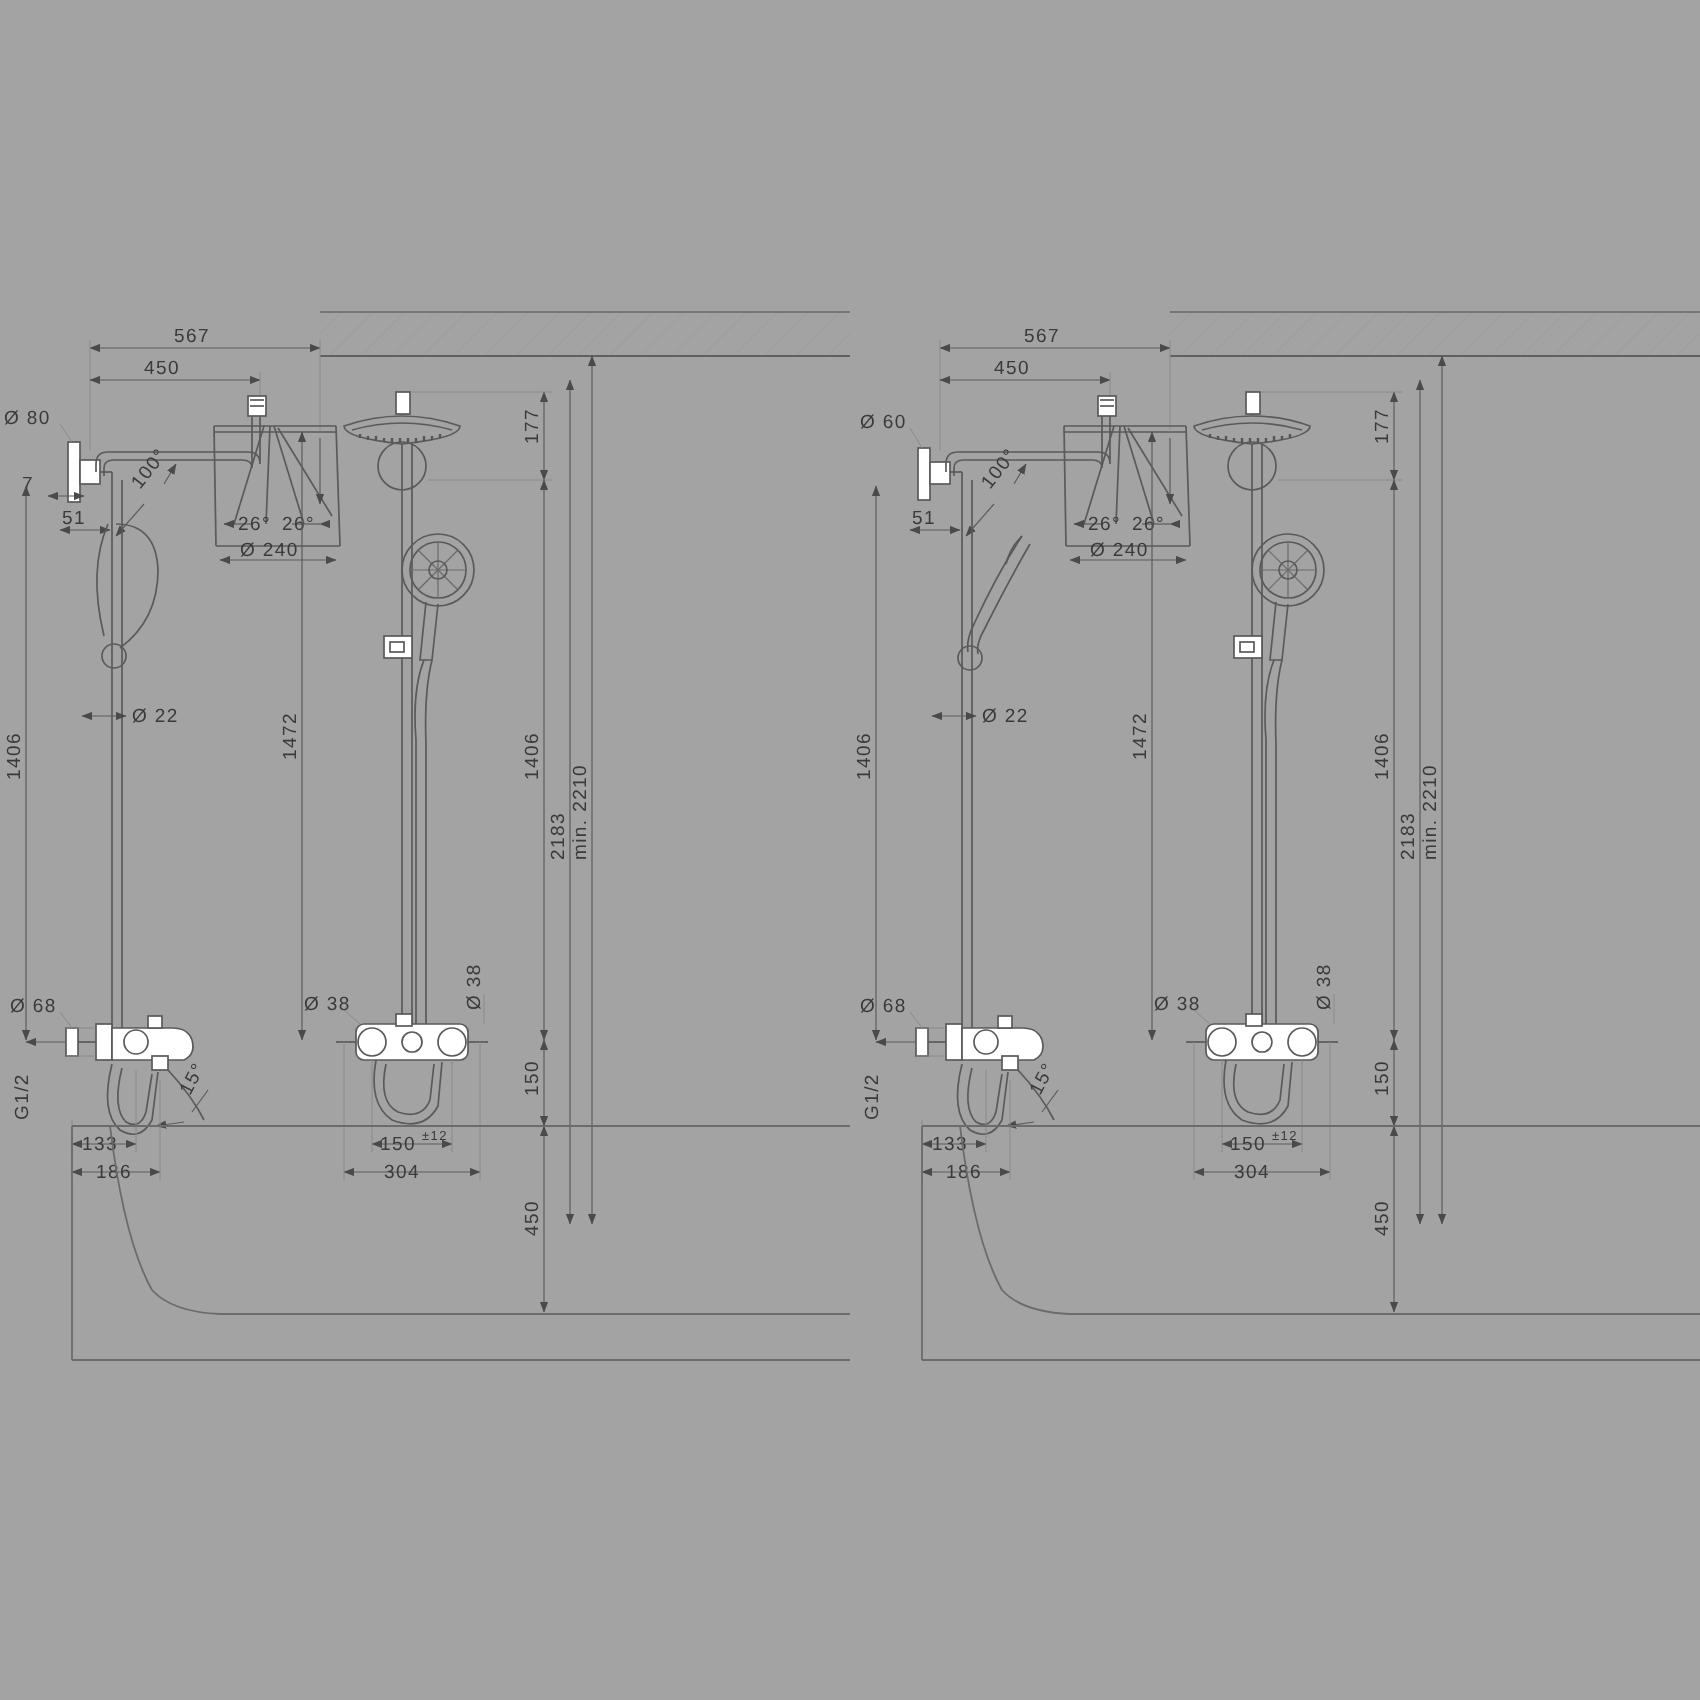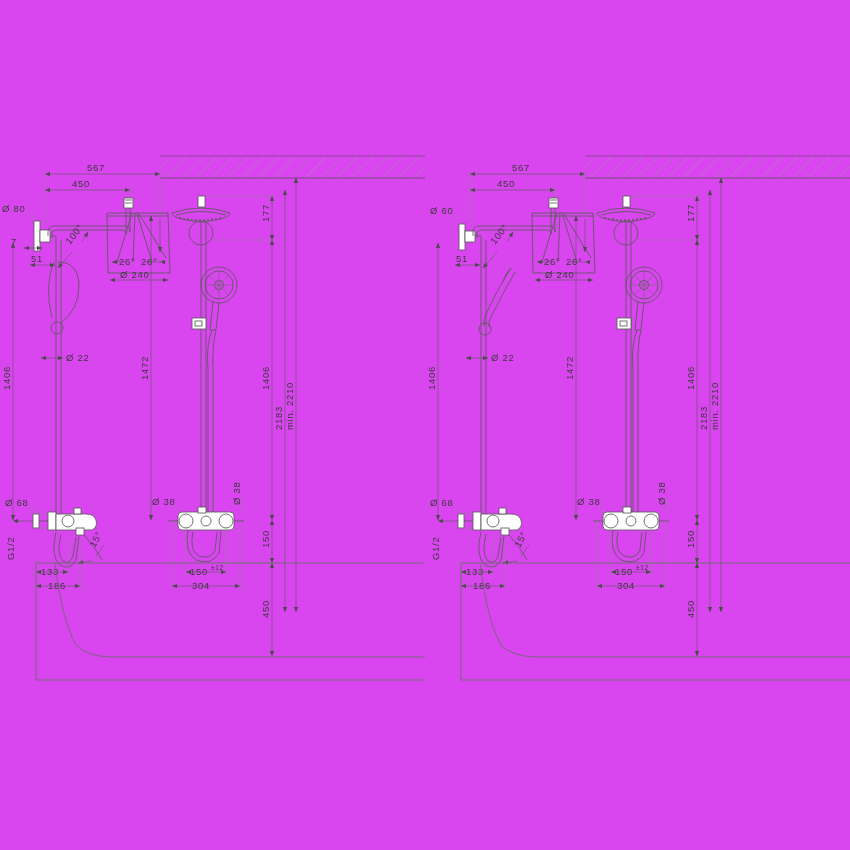--- a/index.html
+++ b/index.html
@@ -1,17 +1,17 @@
 <!DOCTYPE html>
 <html><head>
 <meta charset="utf-8">
 <style>
   html,body{margin:0;padding:0;background:#fff;}
   body{width:850px;height:850px;overflow:hidden;font-family:"Liberation Sans",sans-serif;}
-  #root{position:relative;width:850px;height:850px;background:#d946ef;text-align:center;}
+  #root{position:relative;width:850px;height:850px;background:#a3a3a3;text-align:center;}
   .panel{position:absolute;top:0;width:425px;height:850px;}
   .panel.left{left:0;}
   .panel.right{left:425px;}
   svg{display:block;}
   .dimtext{font-family:"Liberation Sans",sans-serif;font-size:9.5px;fill:#3a3a3a;letter-spacing:0.7px;}
   .dimtext.sup{font-size:6.5px;}
   .ln{stroke:#4a4a4a;fill:none;}
   .thin{stroke-width:0.7;}
   .xthin{stroke-width:0.55;}
   .obj{stroke:#5a5a5a;stroke-width:0.85;fill:none;}

